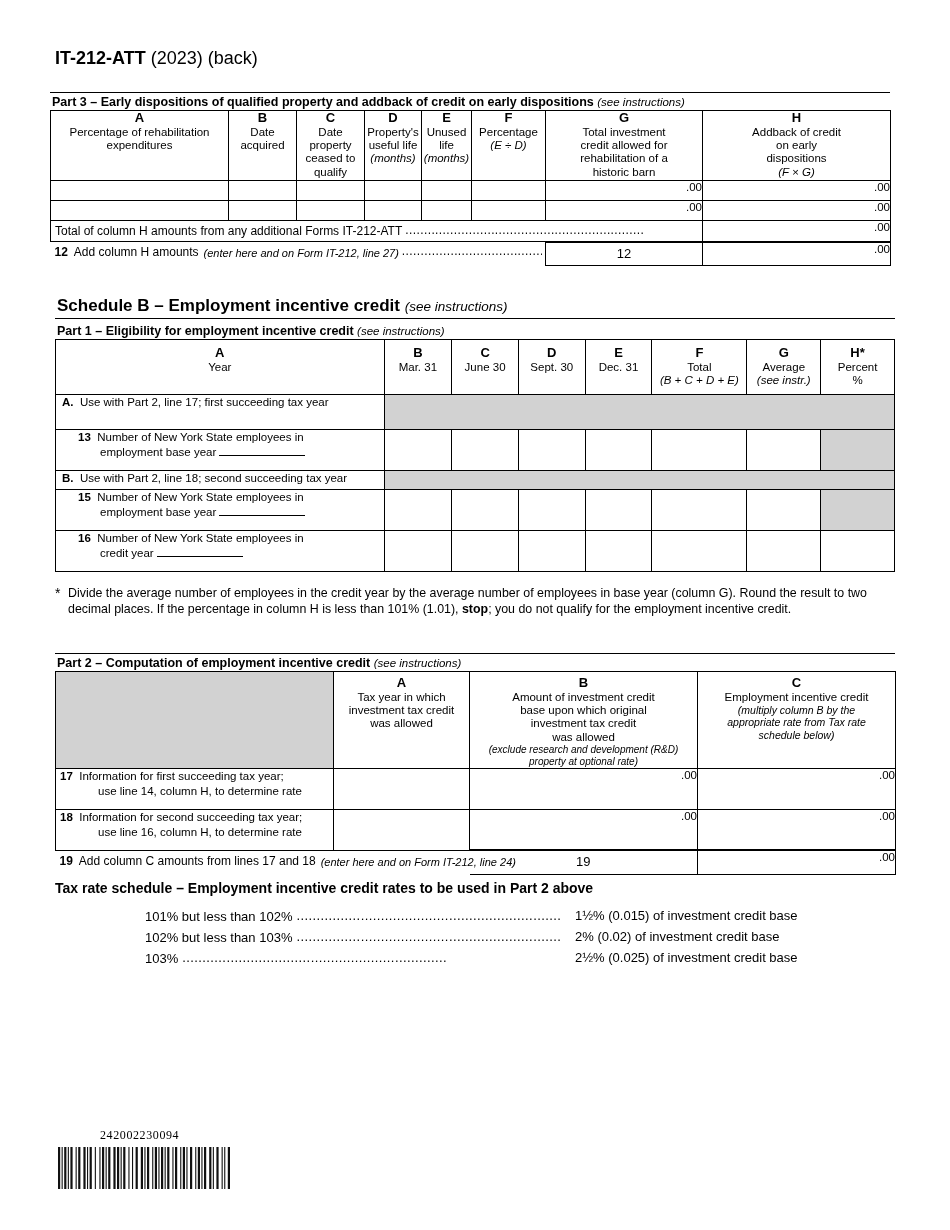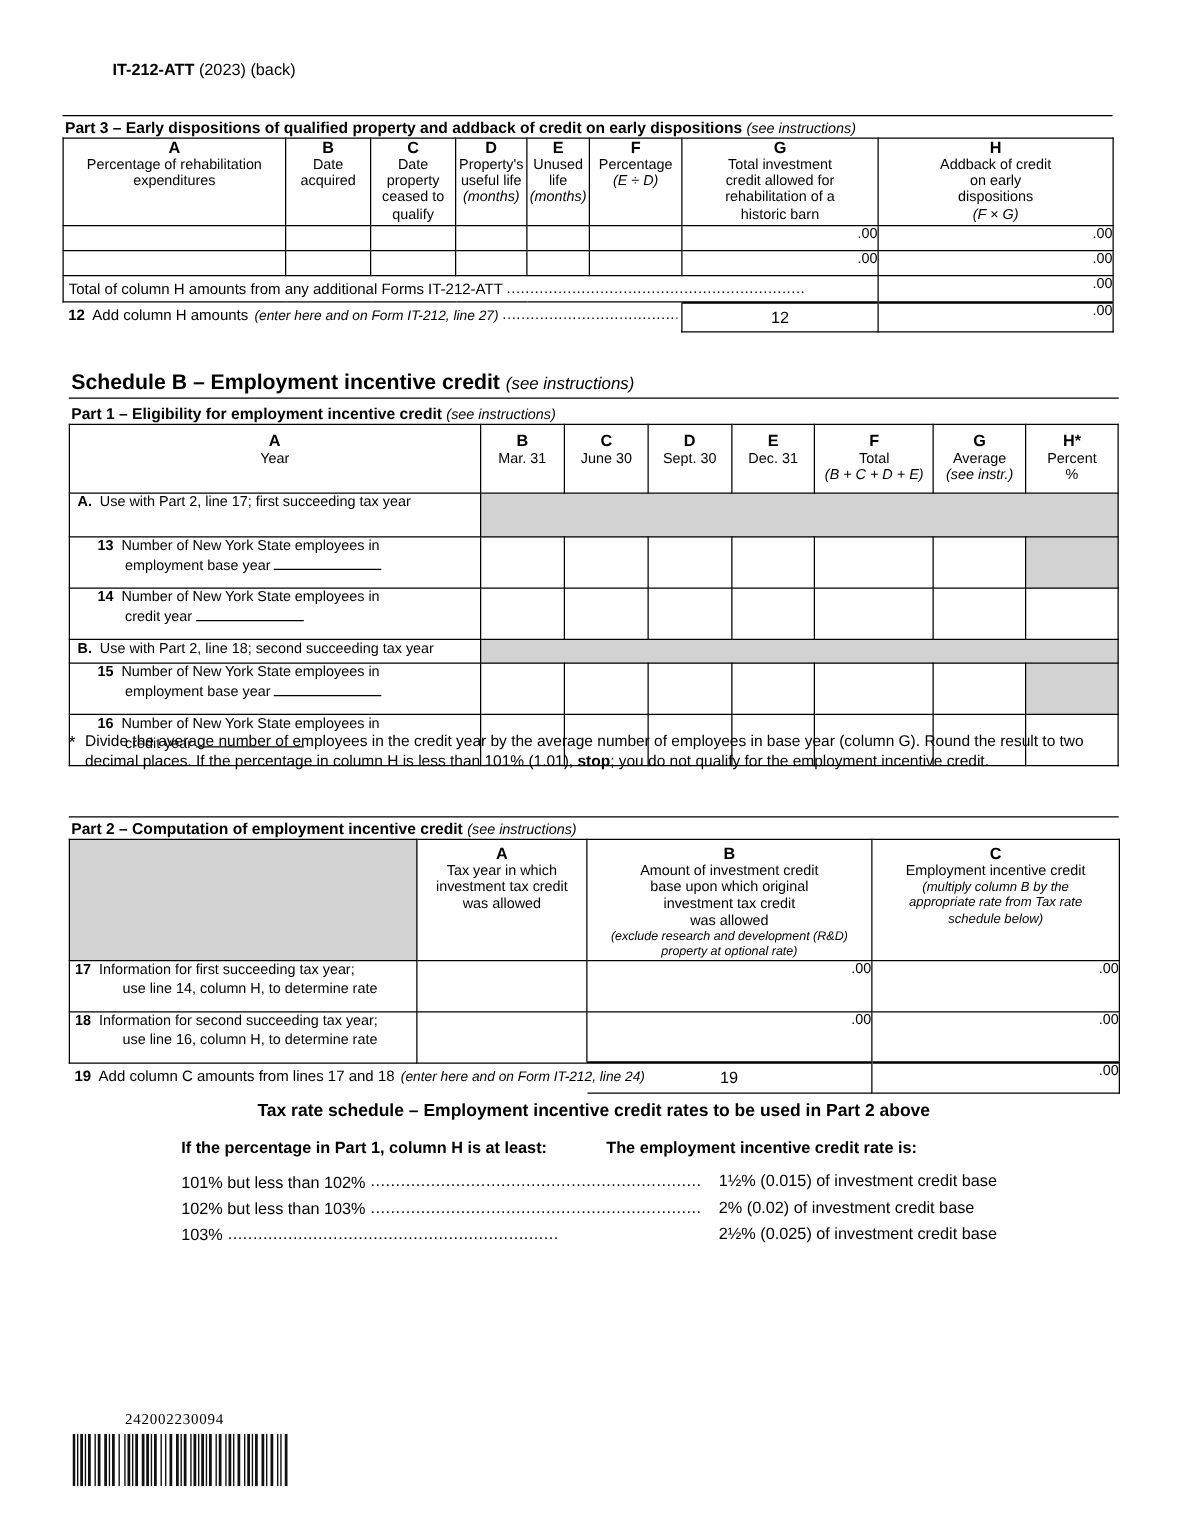--- a/index.html
+++ b/index.html
@@ -17,22 +17,21 @@
   .page { position: absolute; left: 0; top: 0; width: 950px; height: 1230px; }
 
   
   .b { font-weight: bold; }
   .i { font-style: italic; }
   .ctr { text-align: center; }
 
   
   .form-id {
     position: absolute; left: 55px; top: 48px;
-    font-size: 13px;
-    margin-left: 35px;
+    font-size: 18px;
   }
   .form-id .code { font-weight: bold; }
 
   
   .part-title {
     font-size: 12.5px; font-weight: bold;
     border-top: 1.6px solid #000;
     padding: 2px 0 1px 2px;
   }
   .part-title .note { font-weight: normal; font-style: italic; font-size: 11.5px; }
@@ -89,21 +88,21 @@
   .leaderrow .fill {
     flex: 1 1 auto; overflow: hidden; white-space: nowrap;
     margin: 0 3px 1px 3px;
   }
 
   
   .footnote { font-size: 12.4px; line-height: 1.32; position: relative; padding-left: 13px; }
   .footnote .star { position: absolute; left: 0; top: -1px; font-size: 14px; }
 
   
-  .tr-title { text-align: center; font-size: 14px; font-weight: bold; }
+  .tr-title { text-align: left; font-size: 14px; font-weight: bold; }
   .tr-heads { display: flex; font-size: 13px; font-weight: bold; margin-top: 14px; }
   .tr-heads .lcol { width: 430px; padding-left: 90px; }
   .tr-heads .rcol { }
   .tr-rows { margin-top: 10px; font-size: 13px; }
   .tr-row { display: flex; align-items: flex-start; line-height: 1.55; }
   .tr-row .cond { white-space: nowrap; padding-left: 90px; }
   .tr-row .dotfill { flex: 0 0 auto; overflow: hidden; white-space: nowrap; }
   .tr-row .rate { white-space: nowrap; }
   .tr-left { width: 520px; display: flex; align-items: flex-end; overflow: hidden; }
   .tr-left .dotfill { flex: 1 1 auto; margin: 0 4px 1px 4px; overflow: hidden; }
@@ -329,36 +328,20 @@
           </td>
           <td></td>
           <td></td>
           <td></td>
           <td></td>
           <td></td>
           <td></td>
           <td class="shade"></td>
         </tr>
 
-        <tr>
-          <td class="cell-pad cell-text" style="height:41px;padding-left:22px">
-            <span class="lineno">14</span>&nbsp;
-            <span>Number of New York State employees in</span>
-            <div style="padding-left:22px">
-              <span>credit year</span><span class="underline-blank"></span>
-            </div>
-          </td>
-          <td></td>
-          <td></td>
-          <td></td>
-          <td></td>
-          <td></td>
-          <td></td>
-          <td></td>
-        </tr>
 
         <tr>
           <td class="cell-pad cell-text" style="height:19px;padding-left:6px">
             <span class="b">B.</span>&nbsp;
             <span>Use with Part 2, line 18; second succeeding tax year</span>
           </td>
           <td class="shade" colspan="7"></td>
         </tr>
 
         <tr>
@@ -480,24 +463,20 @@
           </td>
           <td class="ctr b thickline-top" style="font-size:13px;padding-top:3px;border-left:none;width:30px">19</td>
           <td class="cents cents-cell thickline-top">.00</td>
         </tr>
       </tbody>
     </table>
   </div>
 
   <div id="taxrate-block">
     <div class="tr-title">Tax rate schedule – Employment incentive credit rates to be used in Part 2 above</div>
-    <div class="tr-heads">
-      <div class="lcol">If the percentage in Part 1, column H is at least:</div>
-      <div class="rcol">The employment incentive credit rate is:</div>
-    </div>
     <div class="tr-rows">
       <div class="tr-row">
         <div class="tr-left">
           <span class="cond">101% but less than 102%</span>
           <span class="dotfill dots">..................................................................</span>
         </div>
         <span class="rate">1½% (0.015) of investment credit base</span>
       </div>
       <div class="tr-row">
         <div class="tr-left">

